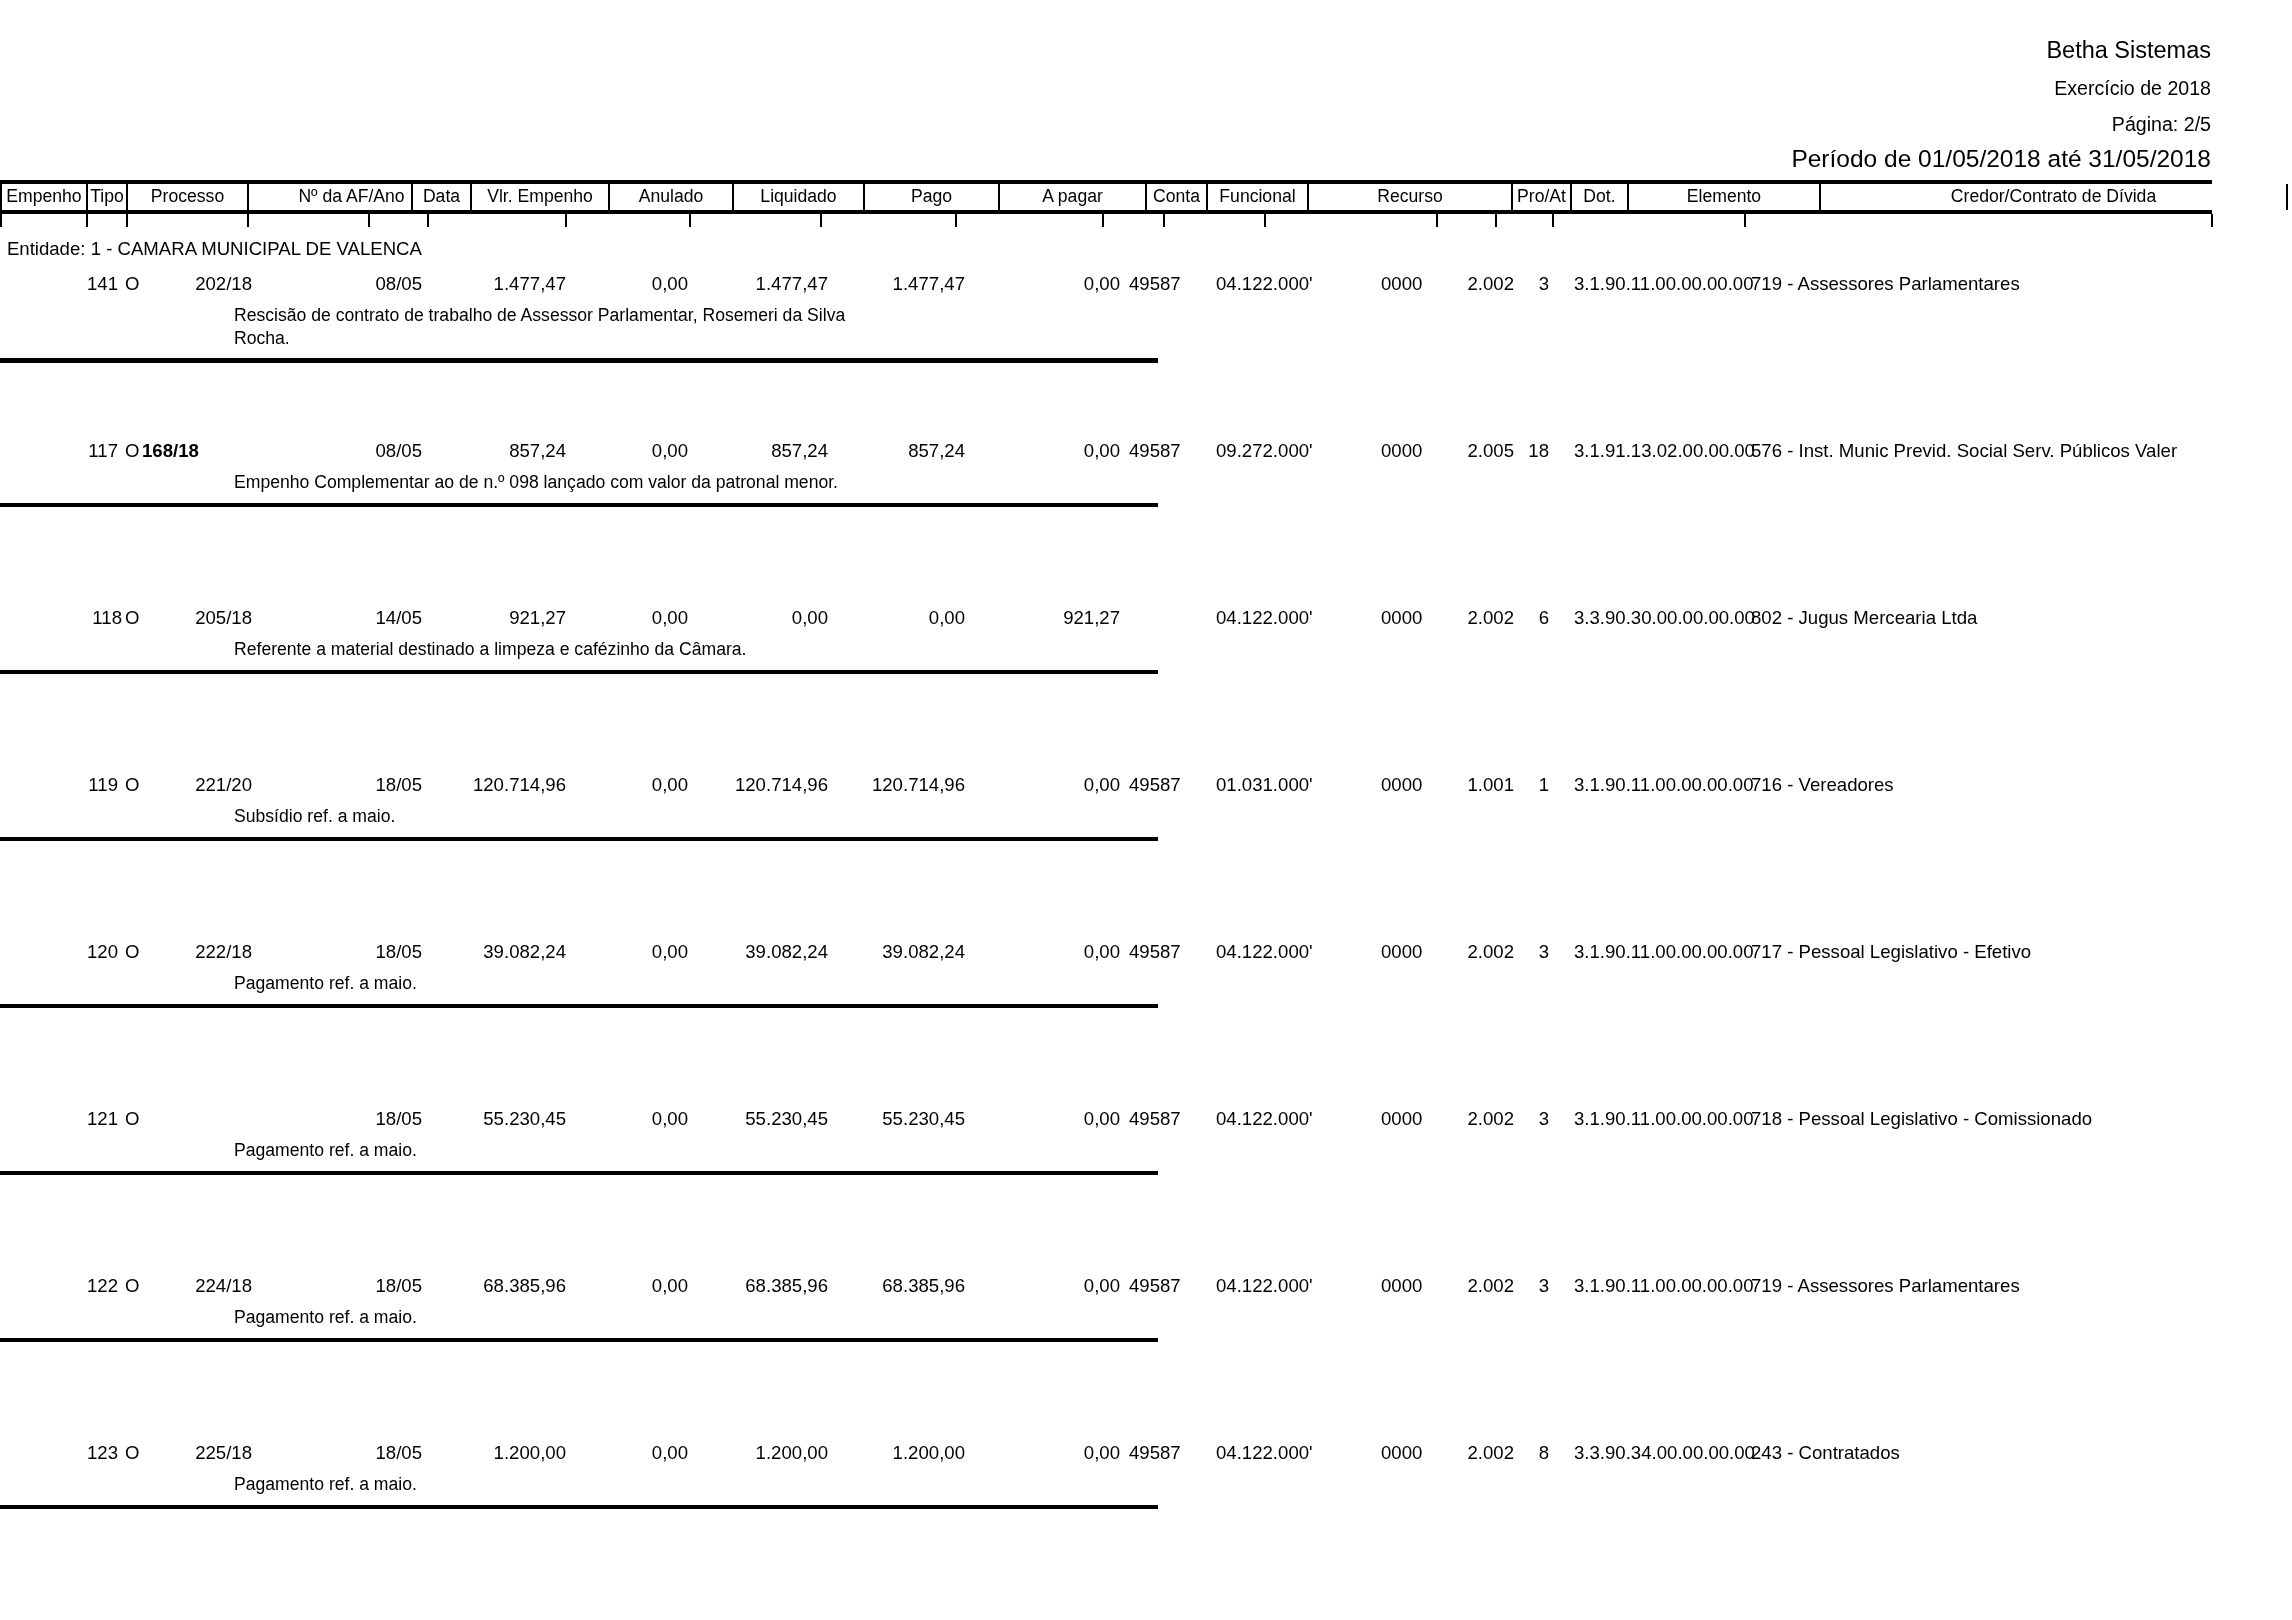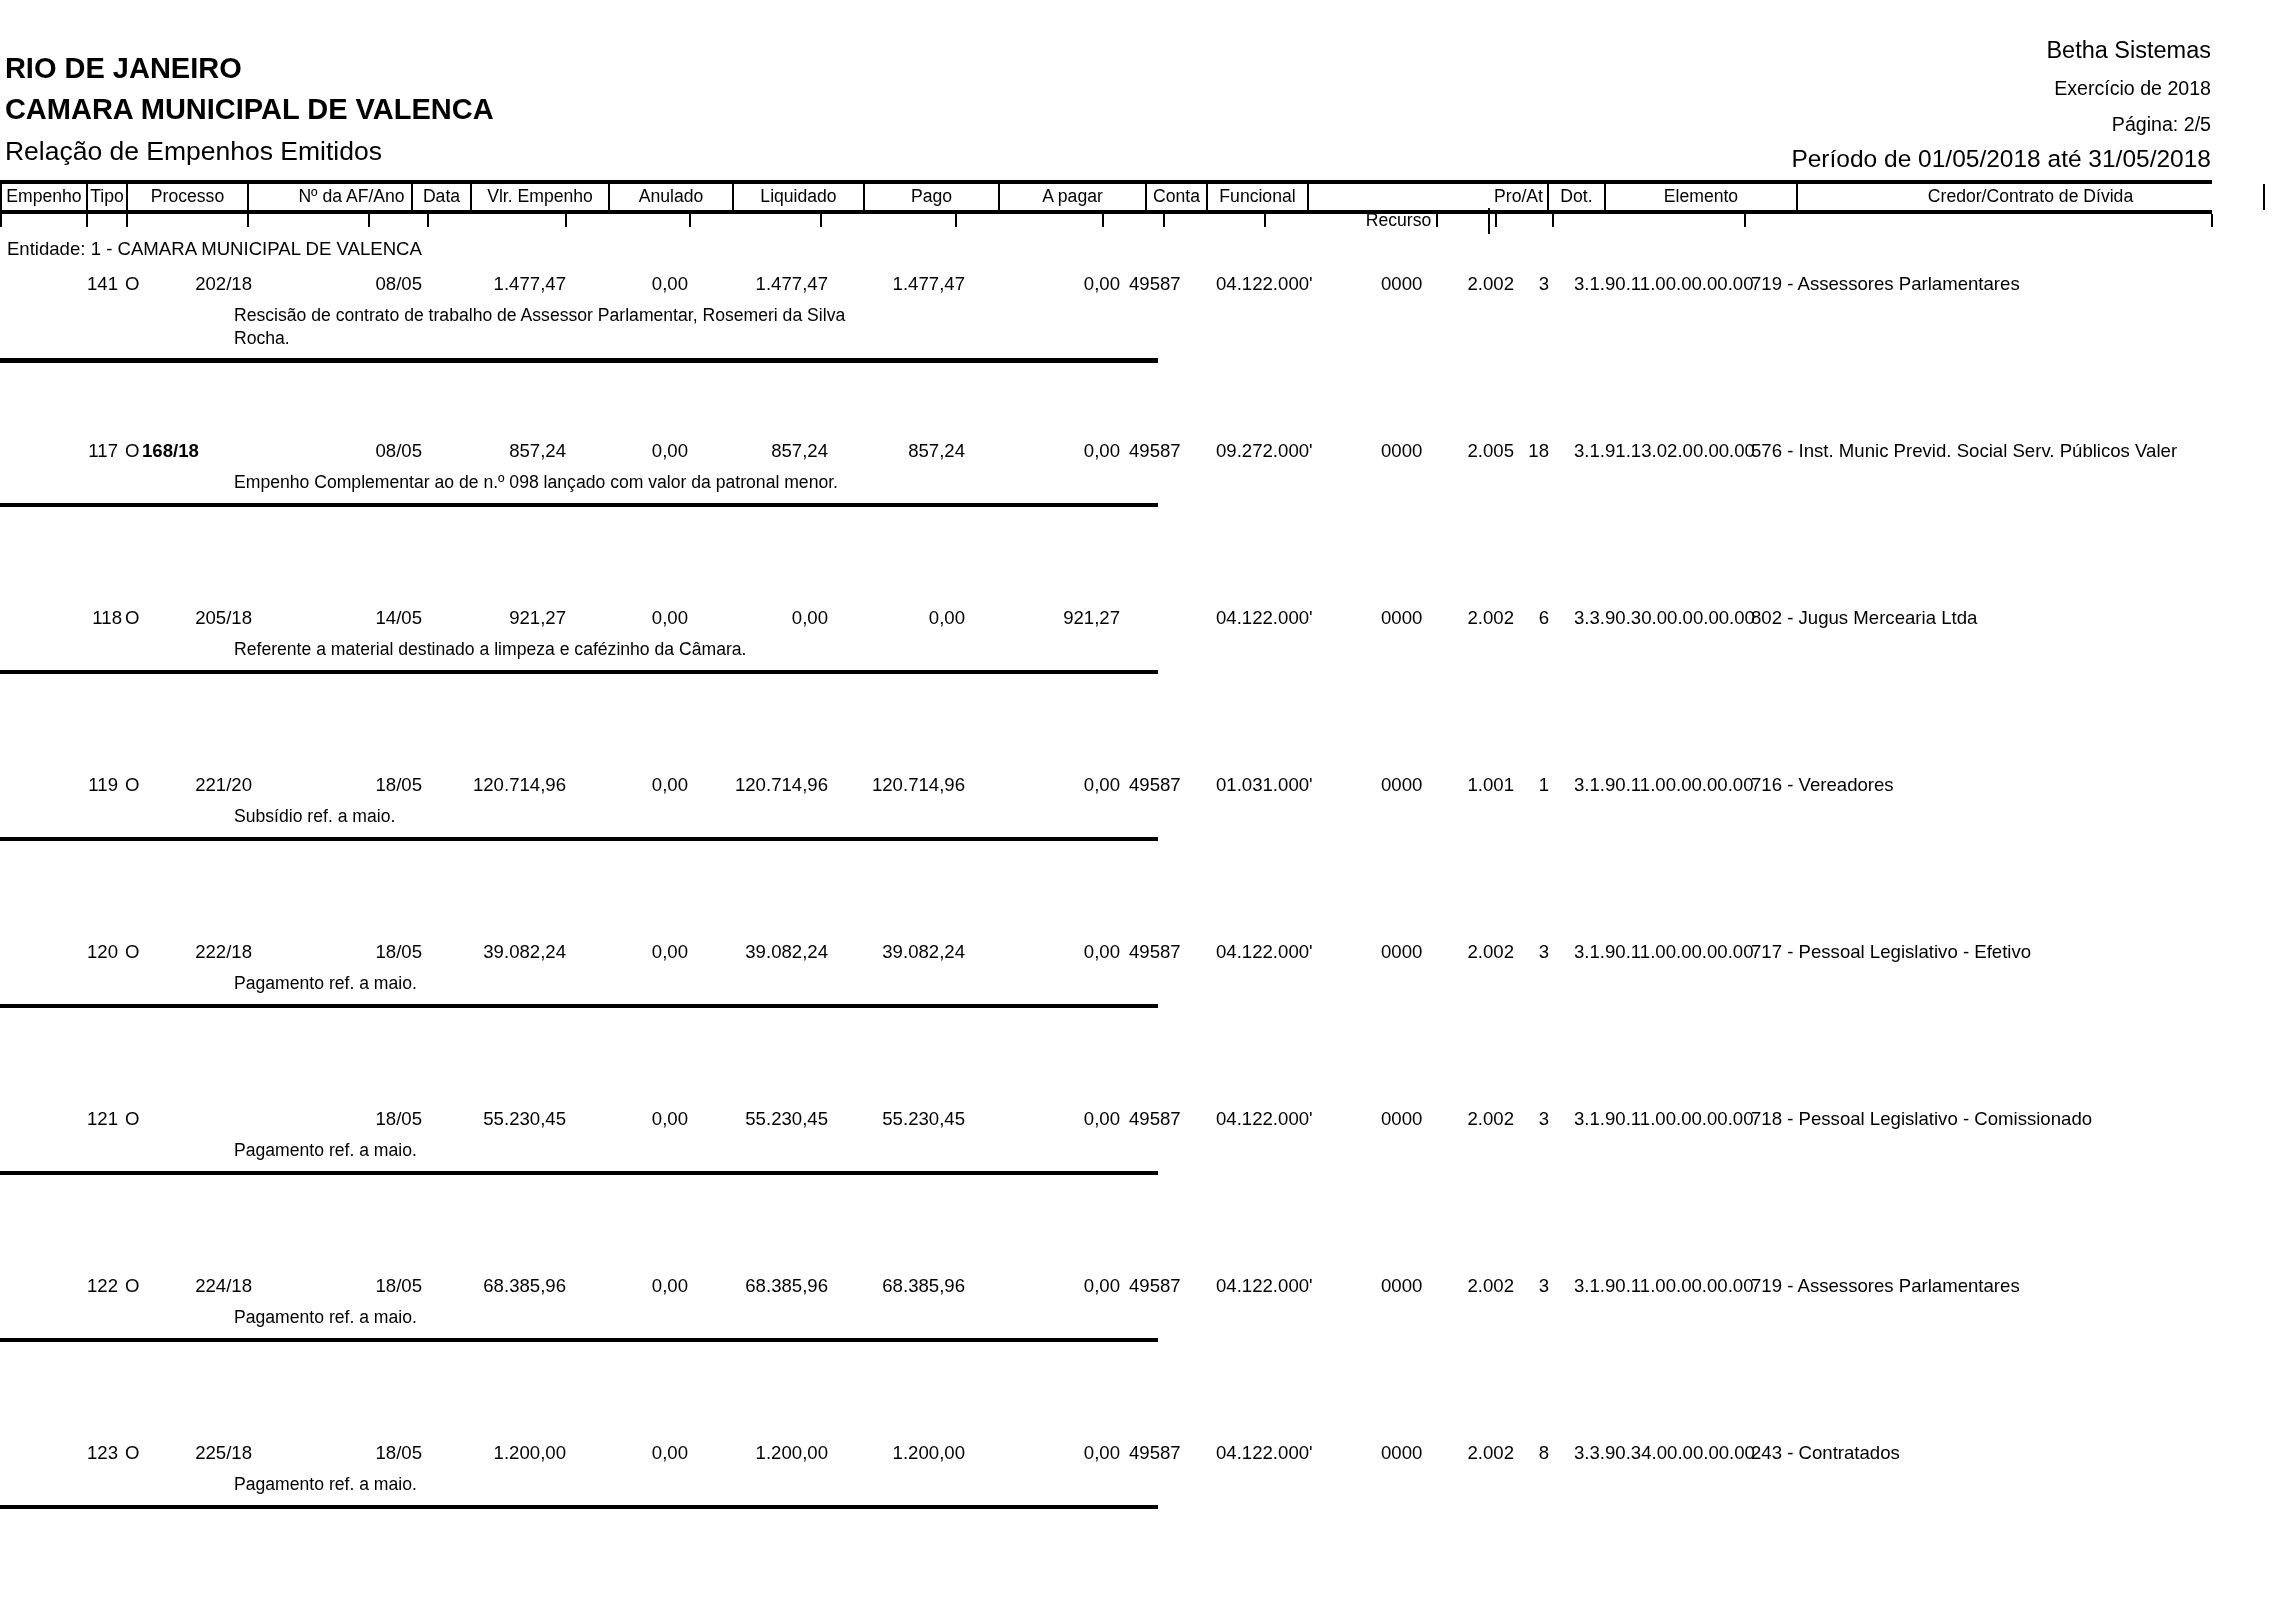--- a/index.html
+++ b/index.html
@@ -62,25 +62,20 @@
   }
   .record .sep {
     width:1158px; height:4.9px; background:#000; margin-top:8.8px;
   }
 </style>
 </head>
 <body>
 
 <div class="page">
 
-  <div class="hdr-left">
-    <div class="state">RIO DE JANEIRO</div>
-    <div class="entity">CAMARA MUNICIPAL DE VALENCA</div>
-    <div class="title">Relação de Empenhos Emitidos</div>
-  </div>
 
   <div class="hdr-right">
     <div class="company">Betha Sistemas</div>
     <div class="exercise">Exercício de 2018</div>
     <div class="pageno">Página: 2/5</div>
     <div class="period">Período de 01/05/2018 até 31/05/2018</div>
   </div>
 
   <div class="thick line-top"></div>
   <div class="col-header" id="colHeader">
@@ -89,21 +84,21 @@
       <div class="cell" style="width: 121px;">Processo</div>
       <div class="cell" style="width: 121px; margin-left: 43px;">Nº da AF/Ano</div>
       <div class="cell" style="width: 59px;">Data</div>
       <div class="cell" style="width: 138px;">Vlr. Empenho</div>
       <div class="cell" style="width: 124px;">Anulado</div>
       <div class="cell" style="width: 131px;">Liquidado</div>
       <div class="cell" style="width: 135px;">Pago</div>
       <div class="cell" style="width: 147px;">A pagar</div>
       <div class="cell" style="width: 61px;">Conta</div>
       <div class="cell" style="width: 101px;">Funcional</div>
-      <div class="cell" style="width: 181px; margin-top: 24px;">Recurso</div>
+      <div class="cell" style="width: 204px;">Recurso</div>
       <div class="cell" style="width: 59px;">Pro/At</div>
       <div class="cell" style="width: 57px;">Dot.</div>
       <div class="cell" style="width: 192px;">Elemento</div>
       <div class="cell" style="width: 467px;">Credor/Contrato de Dívida</div>
     </div>
   <div class="thick line-bot"></div>
   <div class="ticks" id="colTicks">
       <div class="cell" style="width: 88px;"></div>
       <div class="cell" style="width: 40px;"></div>
       <div class="cell" style="width: 121px;"></div>

